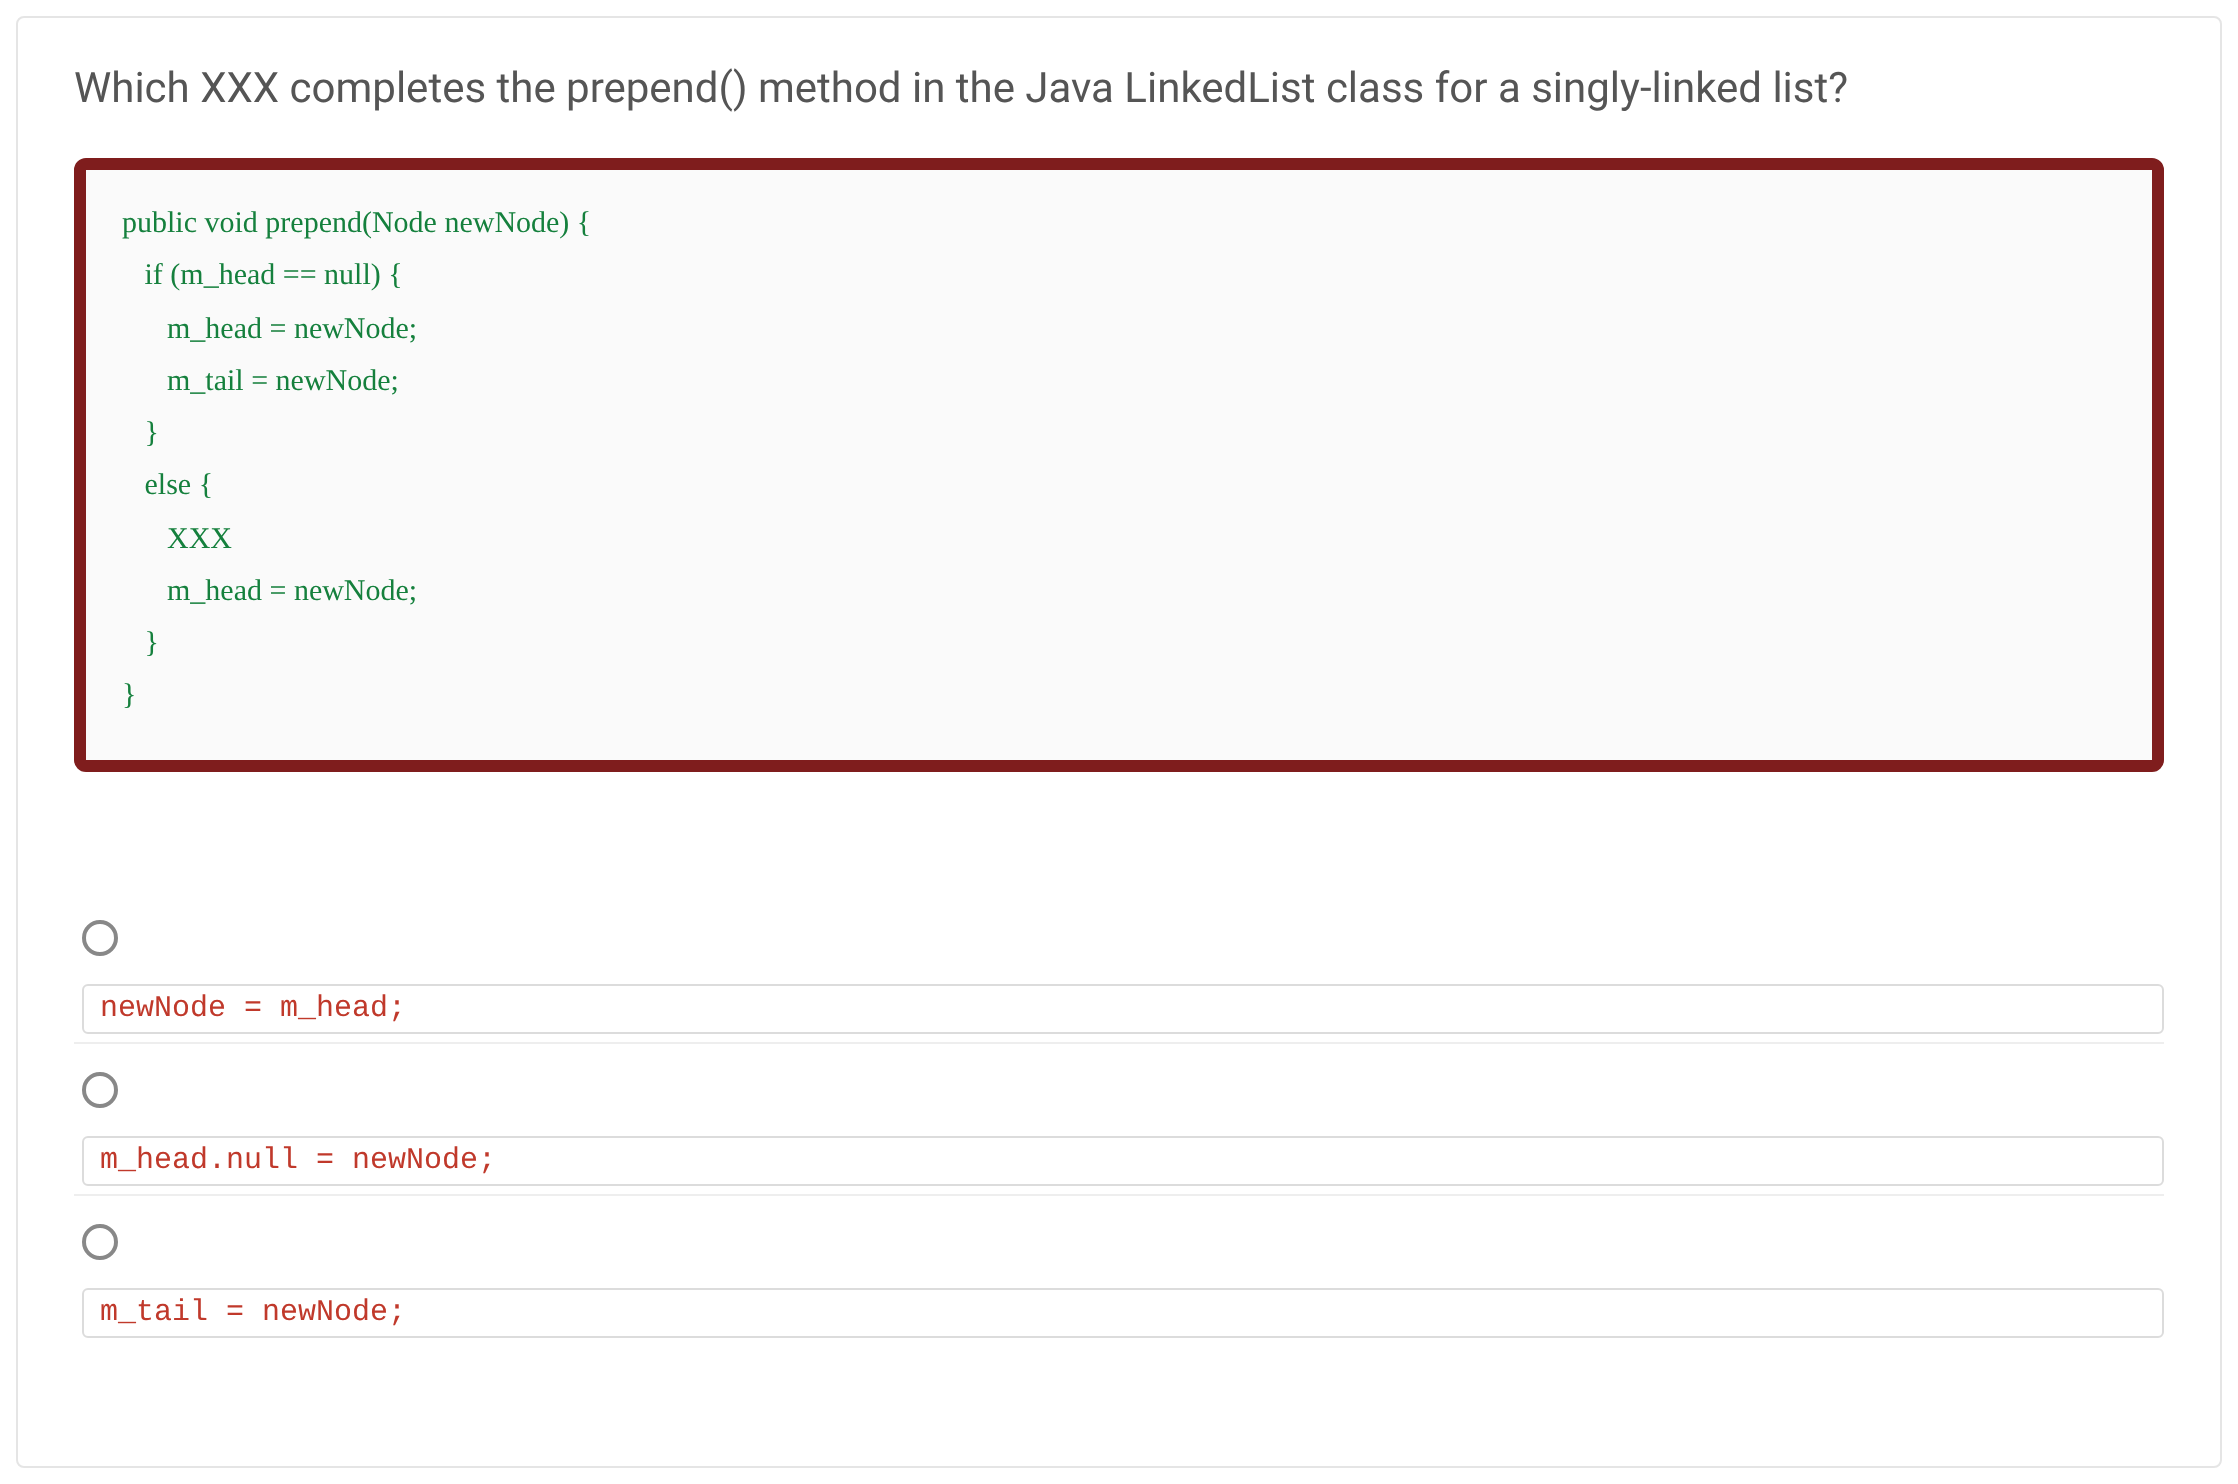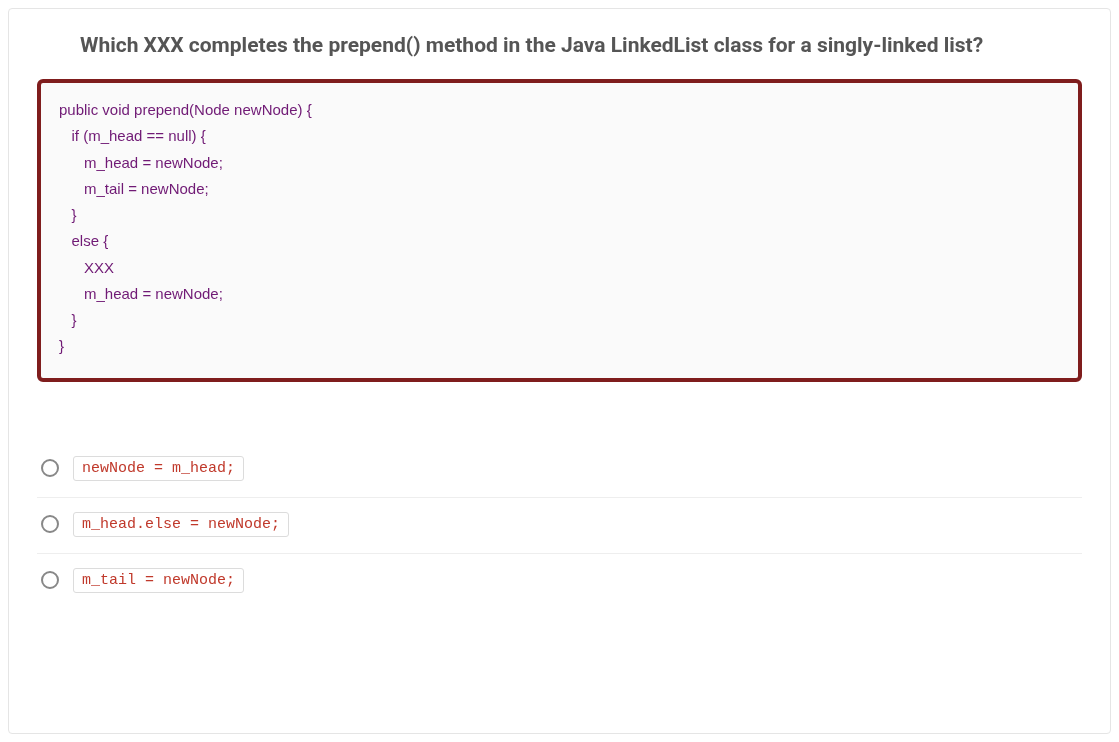--- a/index.html
+++ b/index.html
@@ -11,46 +11,45 @@
   .card {
     border: 1px solid #e5e5e5;
     border-radius: 4px;
     padding: 24px 28px 28px 28px;
     width: 1103px;
     height: 726px;
   }
   .question {
     font-size: 21px;
     color: #555;
-    font-weight: 700;
+    font-weight: 400;
     margin-bottom: 22px;
-    margin-left: 43px;
   }
   .code-block {
-    border: 4px solid #7f1d1d;
+    border: 6px solid #7f1d1d;
     border-radius: 6px;
     background: #fafafa;
     padding: 14px 18px 18px 18px;
-    font-family: Liberation Sans, sans-serif;
+    font-family: Liberation Serif, serif;
     font-size: 15px;
     line-height: 1.75;
-    color: #701a75;
+    color: #15803d;
     white-space: pre;
     margin-bottom: 60px;
   }
   .options {
     display: flex;
     flex-direction: column;
   }
   .option-row {
     display: flex;
-    align-items: center;
     gap: 14px;
-    padding: 14px 0 16px 4px;
+    padding: 14px 0 4px 4px;
     border-bottom: 1px solid #eee;
+    flex-direction: column;
   }
   .option-row:last-child {
     border-bottom: none;
   }
   .radio {
     width: 18px;
     height: 18px;
     border: 2px solid #888;
     border-radius: 50%;
     flex-shrink: 0;
@@ -87,21 +86,21 @@
   <div class="options">
 
     <div class="option-row">
       <div class="radio"></div>
       <span class="option-code">newNode = m_head;</span>
     </div>
 
 
     <div class="option-row">
       <div class="radio"></div>
-      <span class="option-code">m_head.else = newNode;</span>
+      <span class="option-code">m_head.null = newNode;</span>
     </div>
 
     <div class="option-row">
       <div class="radio"></div>
       <span class="option-code">m_tail = newNode;</span>
     </div>
 
   </div>
 </div>
 

